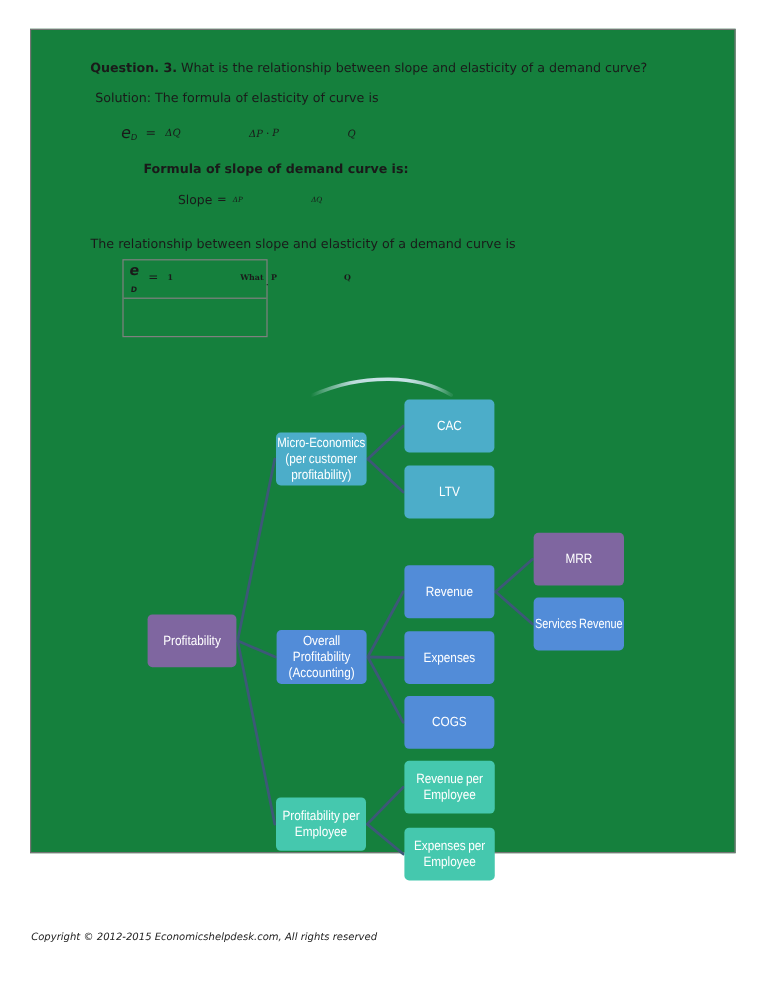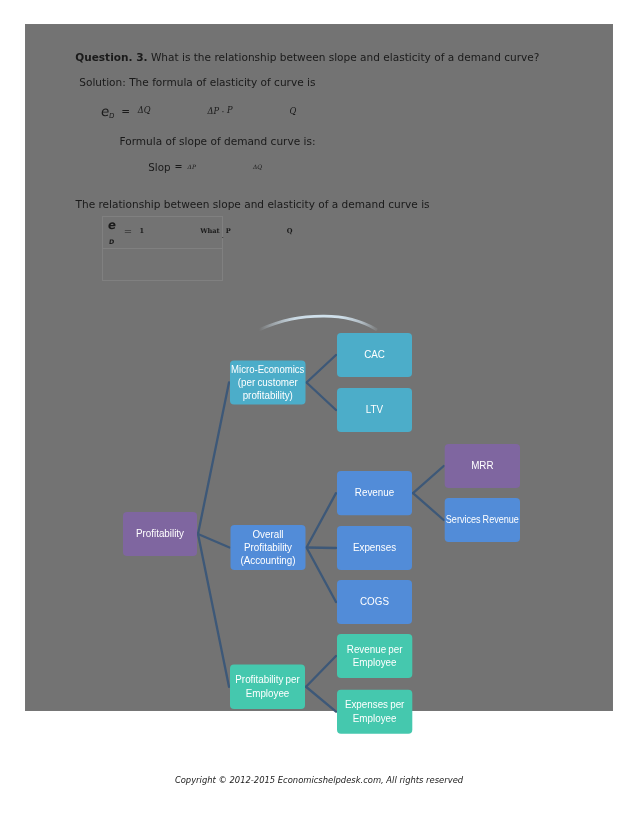--- a/index.html
+++ b/index.html
@@ -17,33 +17,33 @@
     position: relative;
   }
   .page {
     position: absolute;
     left: 25px;
     top: 24px;
     width: 588px;
     height: 687px;
     border: 1px solid #757575;
     box-sizing: border-box;
-    background: #737373;
+    background: #15803d;
   }
   .txt {
     position: absolute;
     font-size: 10.55px;
     line-height: 13px;
     color: #1a1a1a;
     white-space: nowrap;
   }
   .q-line { left: 49.2px; top: 26.2px; }
   .q-line b { font-weight: bold; }
   .sol-line { left: 53.3px; top: 51.1px; }
-  .slope-label { left: 93.5px; top: 109.5px; }
+  .slope-label { left: 93.5px; top: 109.5px; font-weight: bold; }
   .rel-line { left: 49.5px; top: 173px; }
 
   
   .math {
     position: absolute;
     font-family: "DejaVu Serif", serif;
     color: #1a1a1a;
   }
   .mrow { display: flex; align-items: center; }
   .frac {
@@ -85,21 +85,20 @@
   .f3 .eq { font-size: 10px; margin: 0 6.5px 0 7.5px; }
   .f3 .frac { font-size: 6.6px; font-weight: bold; }
   .f3 .frac .num, .f3 .frac .den { padding-left: 1px; padding-right: 1px; }
   .f3 .frac .bar { background: #888; height: 0.8px; }
   .f3 .dot { font-size: 8px; margin: 0 0.8px; align-self: flex-end; padding-bottom: 2px;}
 
   .footer {
     position: absolute;
     left: 0; right: 0;
     top: 749.8px;
-    text-align: center;
     font-size: 8.4px;
     font-style: italic;
     color: #222;
     font-family: "DejaVu Sans", sans-serif;
   }
 
   
   #diagram { position: absolute; left: 0; top: 0; }
   .node-label {
     font-family: "Liberation Sans", sans-serif;
@@ -130,21 +129,21 @@
         <span class="bar"></span>
         <span class="den">Q</span>
       </span>
     </div>
   </div>
 
   <div class="txt slope-label">Formula of slope of demand curve is:</div>
 
   <div class="math f2">
     <div class="mrow">
-      <span>Slop</span>
+      <span>Slope</span>
       <span class="eq">=</span>
       <span class="frac">
         <span class="num">ΔP</span>
         <span class="bar"></span>
         <span class="den">ΔQ</span>
       </span>
     </div>
   </div>
 
   <div class="txt rel-line">The relationship between slope and elasticity of a demand curve is</div>

